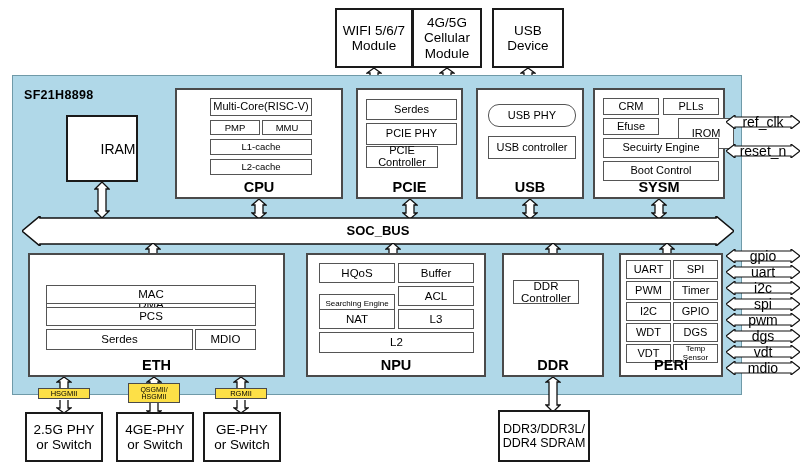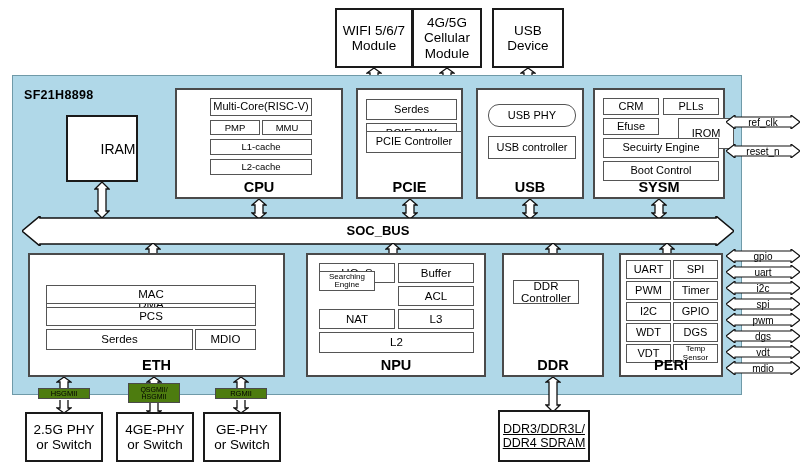--- a/index.html
+++ b/index.html
@@ -52,32 +52,32 @@
   #soc-bus{
     position:absolute;left:22px;top:216px;width:712px;height:30px;
   }
   #soc-bus .bus-label{
     position:absolute;left:0;right:0;top:7px;text-align:center;
     font-size:13px;font-weight:bold;color:#000;
   }
   
   .ifl{
     position:absolute;box-sizing:border-box;
-    background:#4d7c0f;border:1px solid #4a4a4a;
+    background:#fde047;border:1px solid #4a4a4a;
     font-size:7.5px;text-align:center;color:#000;line-height:1.05;
     padding:0 1px;white-space:nowrap;
   }
   .ifl.two{line-height:1.0;font-size:7px;}
   
   .sig{position:absolute;height:14px;}
   .sig svg{display:block;position:absolute;left:0;top:0;}
   .sig .sig-txt{
     position:absolute;left:0;right:0;top:0;height:14px;
     display:flex;align-items:center;justify-content:center;
-    font-size:10px;color:#000;
+    font-size:14px;color:#000;
   }
 </style>
 </head>
 <body>
 
 <div id="stage">
 
   <div class="box ext" style="left:335px;top:8px;width:78px;height:60px;">
     <span style="white-space:pre-line;">WIFI 5/6/7
 Module</span>
@@ -164,21 +164,21 @@
     <div class="blk-title">CPU</div>
   </div>
 
   <div class="blk" style="left:356px;top:88px;width:107px;height:111px;">
     <div class="sub md" style="left:8px;top:9px;width:91px;height:21px;">
       <span>Serdes</span>
     </div>
     <div class="sub md" style="left:8px;top:33px;width:91px;height:22px;">
       <span>PCIE PHY</span>
     </div>
-    <div class="sub md" style="left:8px;top:41px;width:96px;height:22px;">
+    <div class="sub md" style="left:8px;top:56px;width:72px;height:22px;">
       <span>PCIE Controller</span>
     </div>
     <div class="blk-title">PCIE</div>
   </div>
 
   <div class="blk" style="left:476px;top:88px;width:108px;height:111px;">
     <div class="sub md" style="left:10px;top:14px;width:88px;height:23px;border-radius:11px;">
       <span>USB PHY</span>
     </div>
     <div class="sub md" style="left:10px;top:46px;width:88px;height:23px;">
@@ -295,21 +295,21 @@
     <div class="blk-title">ETH</div>
   </div>
 
   <div class="blk" style="left:306px;top:253px;width:180px;height:124px;">
     <div class="sub" style="left:11px;top:8px;width:76px;height:20px;">
       <span>HQoS</span>
     </div>
     <div class="sub" style="left:90px;top:8px;width:76px;height:20px;">
       <span>Buffer</span>
     </div>
-    <div class="sub tiny" style="left:11px;top:16px;width:56px;height:20px;">
+    <div class="sub tiny" style="left:11px;top:39px;width:76px;height:20px;">
       <span>Searching Engine</span>
     </div>
     <div class="sub" style="left:90px;top:31px;width:76px;height:20px;">
       <span>ACL</span>
     </div>
     <div class="sub" style="left:11px;top:54px;width:76px;height:20px;">
       <span>NAT</span>
     </div>
     <div class="sub" style="left:90px;top:54px;width:76px;height:20px;">
       <span>L3</span>
@@ -469,18 +469,18 @@
 or Switch</span>
   </div>
   <div class="box ext" style="left:116px;top:412px;width:78px;height:50px;">
     <span style="white-space:pre-line;">4GE-PHY
 or Switch</span>
   </div>
   <div class="box ext" style="left:203px;top:412px;width:78px;height:50px;">
     <span style="white-space:pre-line;">GE-PHY
 or Switch</span>
   </div>
-  <div class="box ext" style="left:498px;top:410px;width:92px;height:52px;font-size:12.5px;text-decoration:underline;">
+  <div class="box ext" style="left:498px;top:410px;width:92px;height:52px;font-size:12.5px;">
     <span style="white-space:pre-line;">DDR3/DDR3L/
 DDR4 SDRAM</span>
   </div>
 
 </div>
 
 </body></html>

